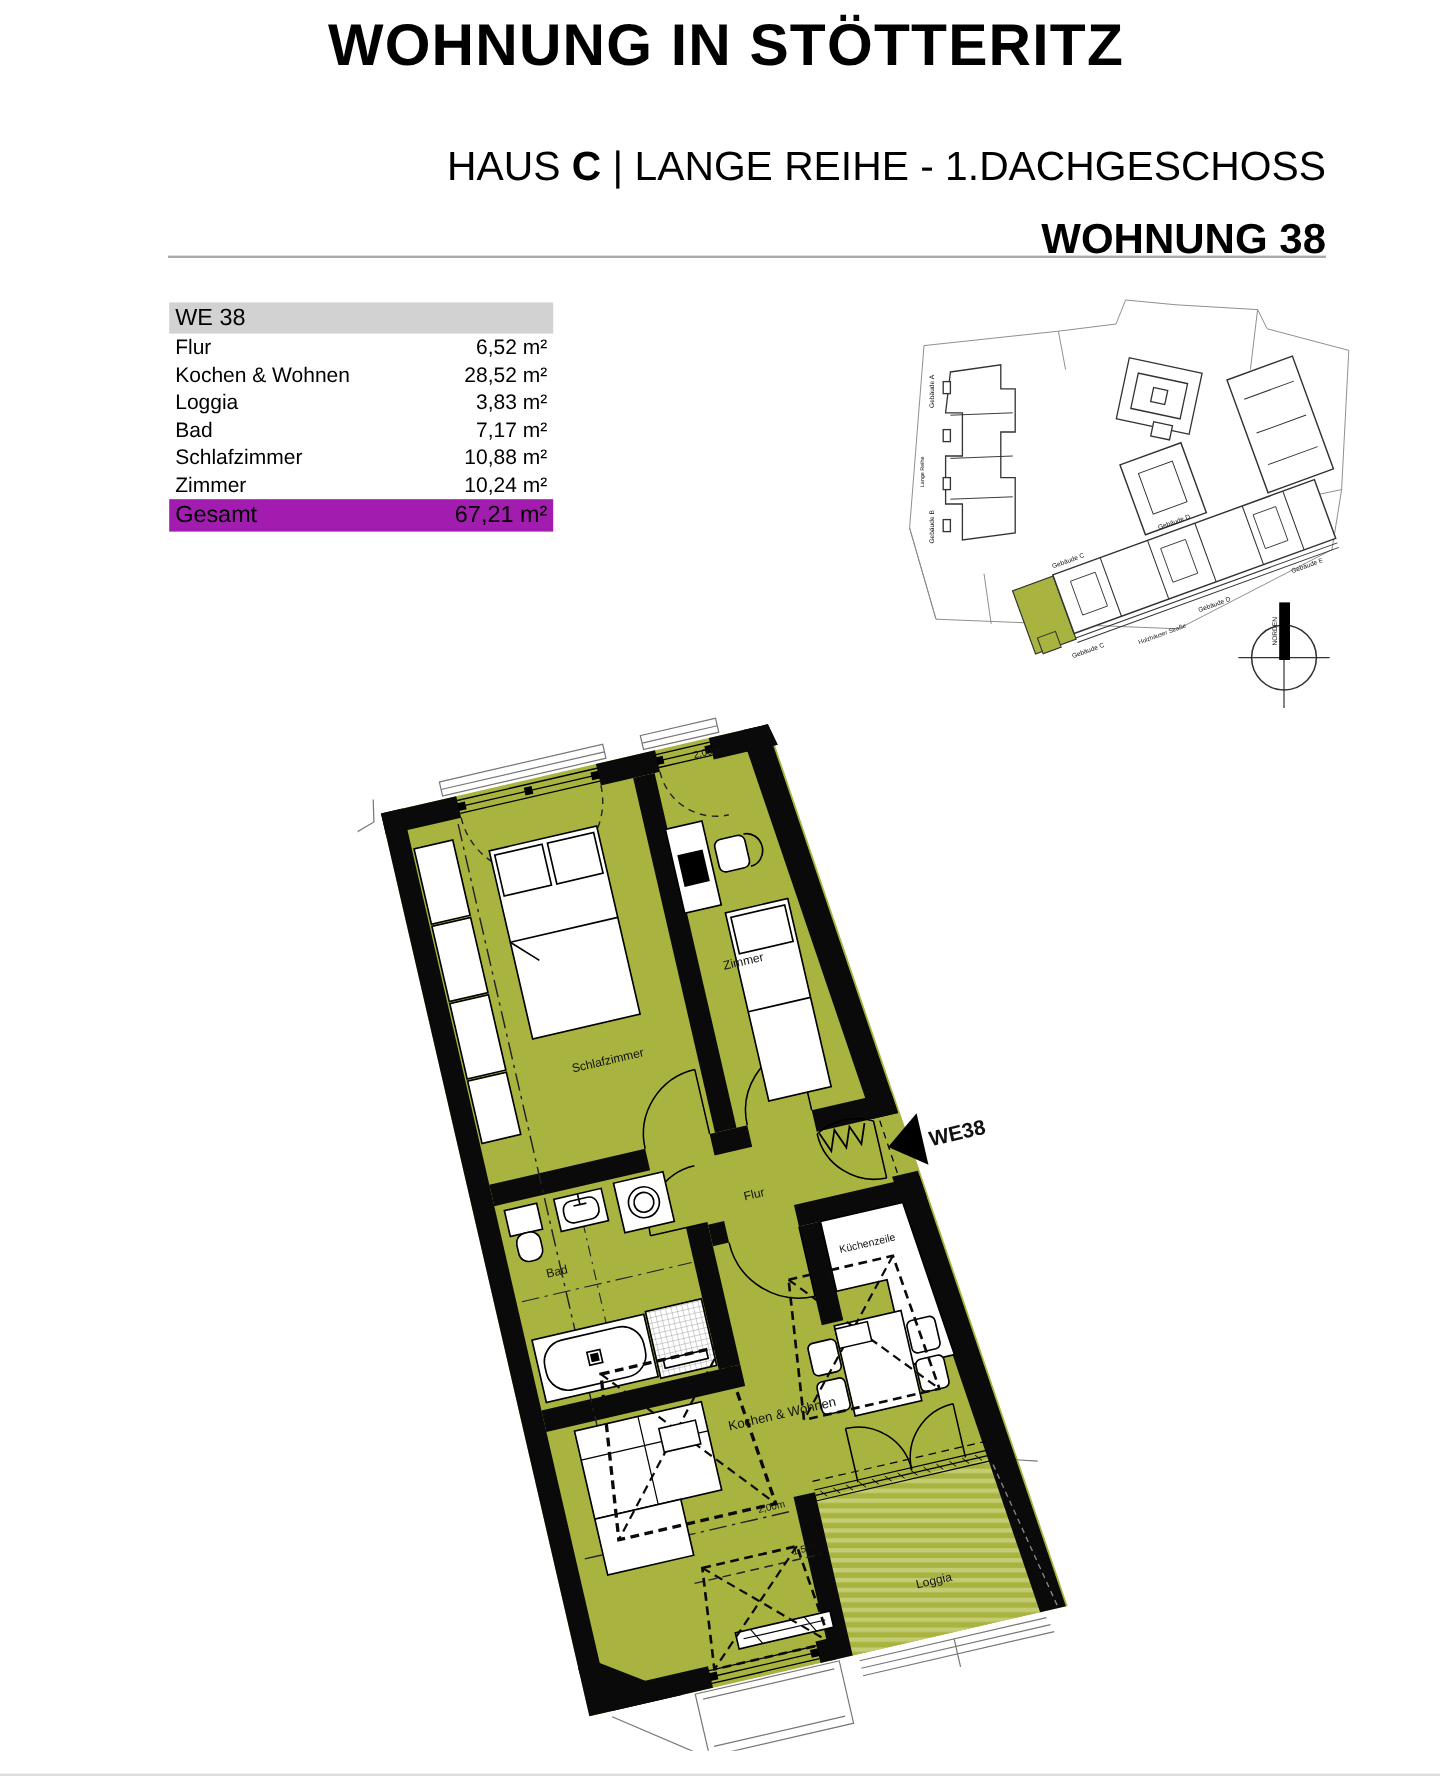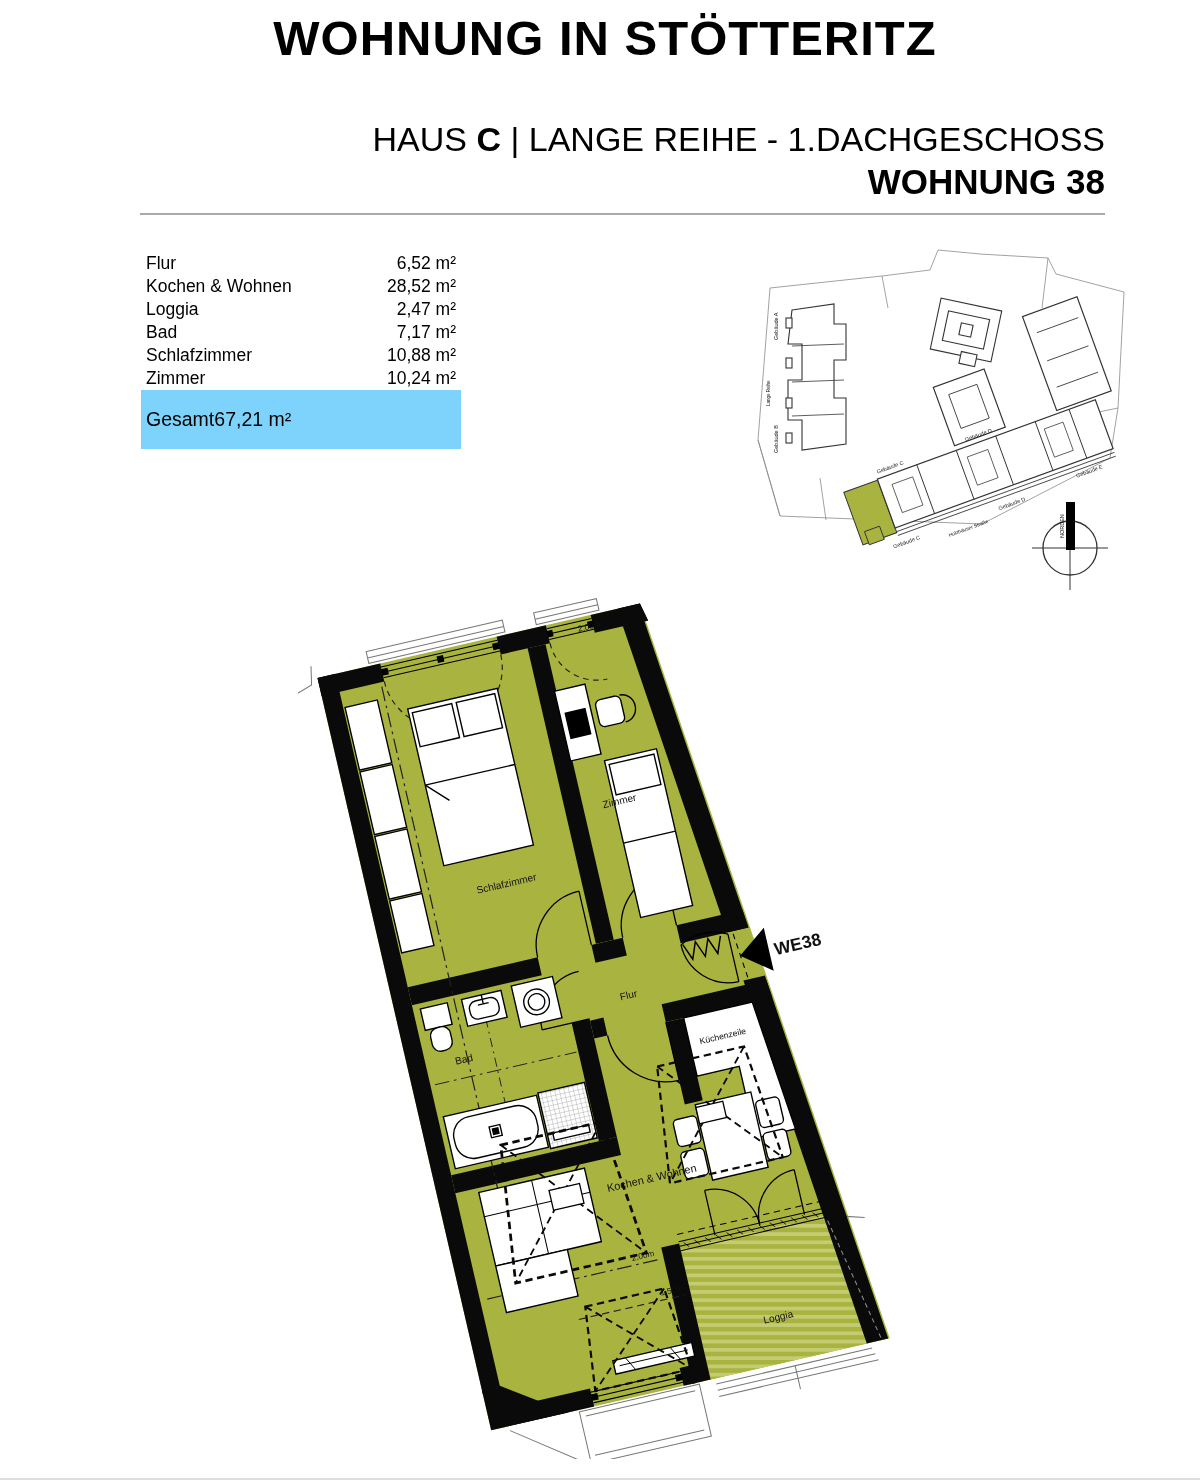--- a/index.html
+++ b/index.html
@@ -2,52 +2,53 @@
 <html><head>
 <meta charset="utf-8">
 <style>
   html,body{margin:0;padding:0;background:#fff;}
   body{width:1200px;height:1484px;position:relative;font-family:"Liberation Sans",sans-serif;color:#000;overflow:hidden;}
   .abs{position:absolute;}
   
   .title{left:140px;top:10px;width:930px;text-align:center;font-size:49px;font-weight:bold;letter-spacing:1px;white-space:nowrap;}
   .subtitle{left:140px;top:118px;width:965px;text-align:right;font-size:34px;line-height:42px;white-space:nowrap;}
   .subtitle .bold{font-weight:bold;}
-  .subtitle2{left:140px;top:162px;width:965px;text-align:right;font-size:35px;font-weight:bold;}
+  .subtitle2{left:140px;top:180px;width:965px;text-align:right;font-size:35px;font-weight:bold;}
   .rule{left:140px;top:213px;width:965px;height:0;border-top:2px solid #aaa;}
   .pagebottom{left:0;top:1478px;width:1200px;height:0;border-top:2px solid #ddd;}
   
   .table{left:141px;top:252px;width:320px;font-size:17.5px;}
   .trow{display:flex;justify-content:space-between;line-height:23px;padding:0 5px;}
   .trow .val{text-align:right;}
   .thead{background:#d2d2d2;font-size:19.5px;line-height:26px;padding:0 5px;}
-  .ttotal{background:#7dd3fc;font-size:19.5px;line-height:27px;display:flex;justify-content:flex-start;padding:16px 5px;}
+  .ttotal{background:#a21caf;font-size:19.5px;line-height:27px;display:flex;justify-content:space-between;padding:0 5px;}
   svg text{font-family:"Liberation Sans",sans-serif;fill:#111;}
 </style>
 </head>
 <body>
 
 <div class="abs title">WOHNUNG IN STÖTTERITZ</div>
 <div class="abs subtitle"><span>HAUS </span><span class="bold">C</span><span> | LANGE REIHE - 1.DACHGESCHOSS</span></div>
 <div class="abs subtitle2">WOHNUNG 38</div>
 <div class="abs rule"></div>
 <div class="abs pagebottom"></div>
 
 <div class="abs table">
+  <div class="thead">WE 38</div>
   <div class="trow">
       <span>Flur</span>
       <span class="val">6,52 m²</span>
     </div>
   <div class="trow">
       <span>Kochen &amp; Wohnen</span>
       <span class="val">28,52 m²</span>
     </div>
   <div class="trow">
       <span>Loggia</span>
-      <span class="val">2,47 m²</span>
+      <span class="val">3,83 m²</span>
     </div>
   <div class="trow">
       <span>Bad</span>
       <span class="val">7,17 m²</span>
     </div>
   <div class="trow">
       <span>Schlafzimmer</span>
       <span class="val">10,88 m²</span>
     </div>
   <div class="trow">

